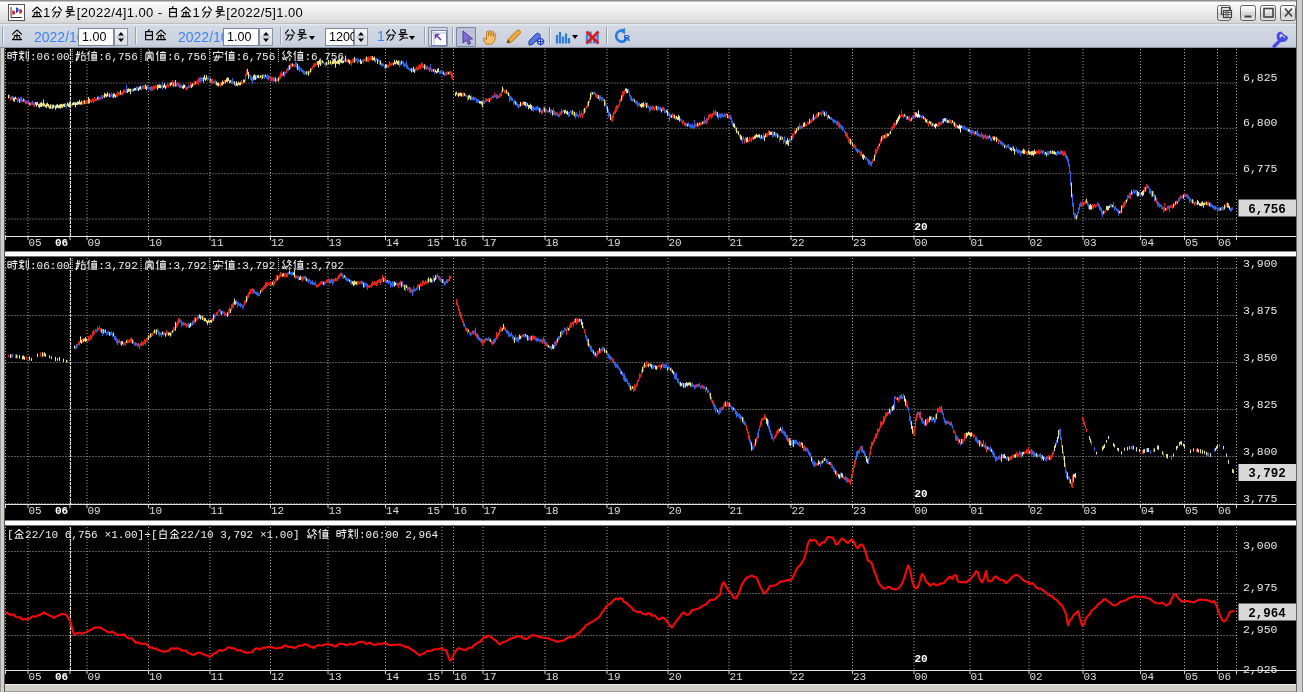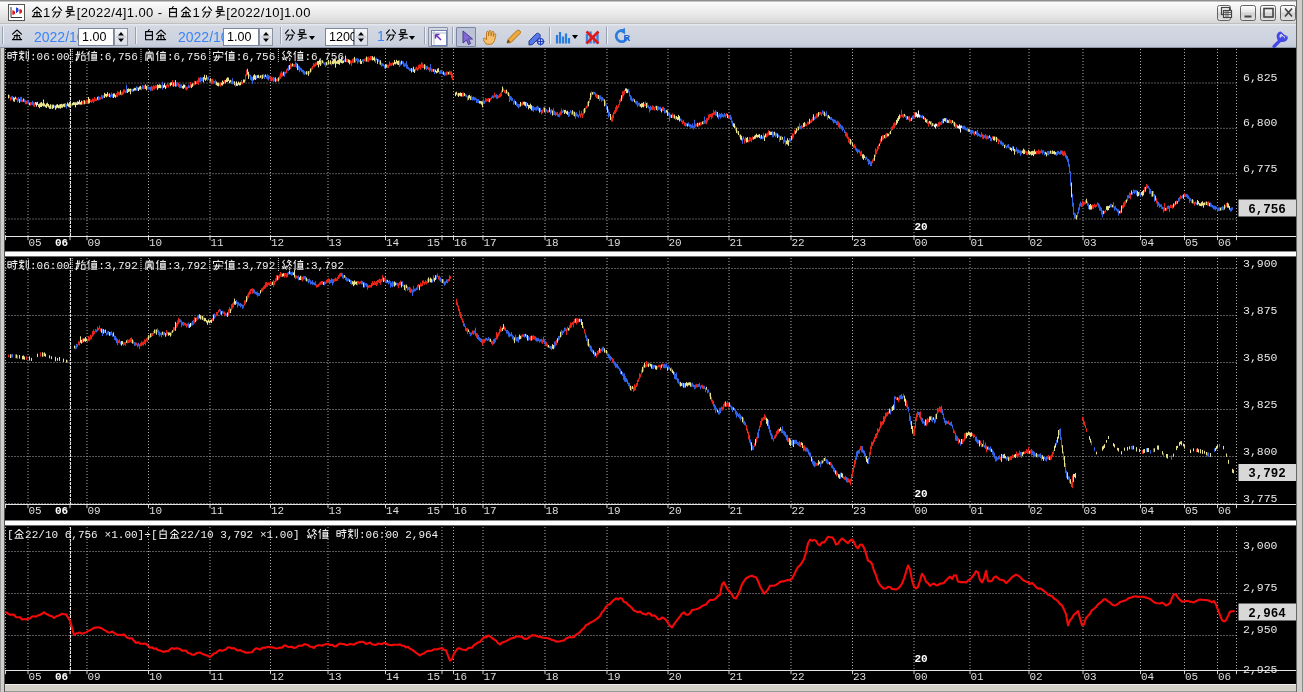--- a/index.html
+++ b/index.html
@@ -75,21 +75,21 @@
       </svg><svg width="12" height="12" viewBox="0 0 12 12" style="color:#000">
         <use href="#kj-soku"></use>
       </svg><span>[2022/4]1.00 - </span><svg width="12" height="12" viewBox="0 0 12 12" style="color:#000">
         <use href="#kj-haku"></use>
       </svg><svg width="12" height="12" viewBox="0 0 12 12" style="color:#000">
         <use href="#kj-kin"></use>
       </svg><span>1</span><svg width="12" height="12" viewBox="0 0 12 12" style="color:#000">
         <use href="#kj-bun"></use>
       </svg><svg width="12" height="12" viewBox="0 0 12 12" style="color:#000">
         <use href="#kj-soku"></use>
-      </svg><span>[2022/10]1.00</span></div>
+      </svg><span>[2022/5]1.00</span></div>
     <div class="wbtn" style="left:1216.5px;width:14.5px;padding:0"><svg width="15" height="14" viewBox="0 0 15 14">
         <g fill="none" stroke="#444" stroke-width="1.2">
           <rect x="3.5" y="1.5" width="8" height="7"></rect>
           <rect x="5.5" y="4.5" width="8" height="7" fill="#e8e8e8"></rect>
           <path d="M6 6.5h7M6 8.5h7M8 5v6M10 5v6" stroke-width="0.8"></path>
         </g>
       </svg></div>
     <div class="wbtn" style="left:1239.5px;width:16px"><svg width="15" height="14" viewBox="0 0 15 14">
         <path d="M3.5 10.5h7" stroke="#444" stroke-width="2"></path>
       </svg></div>

